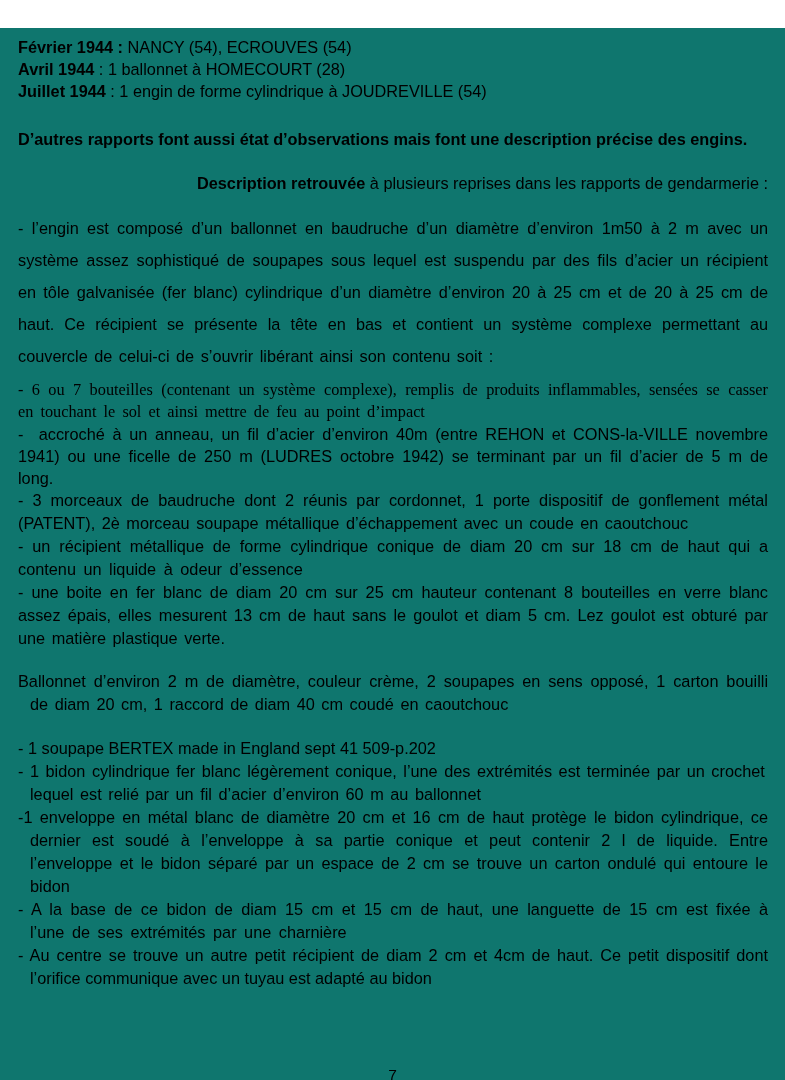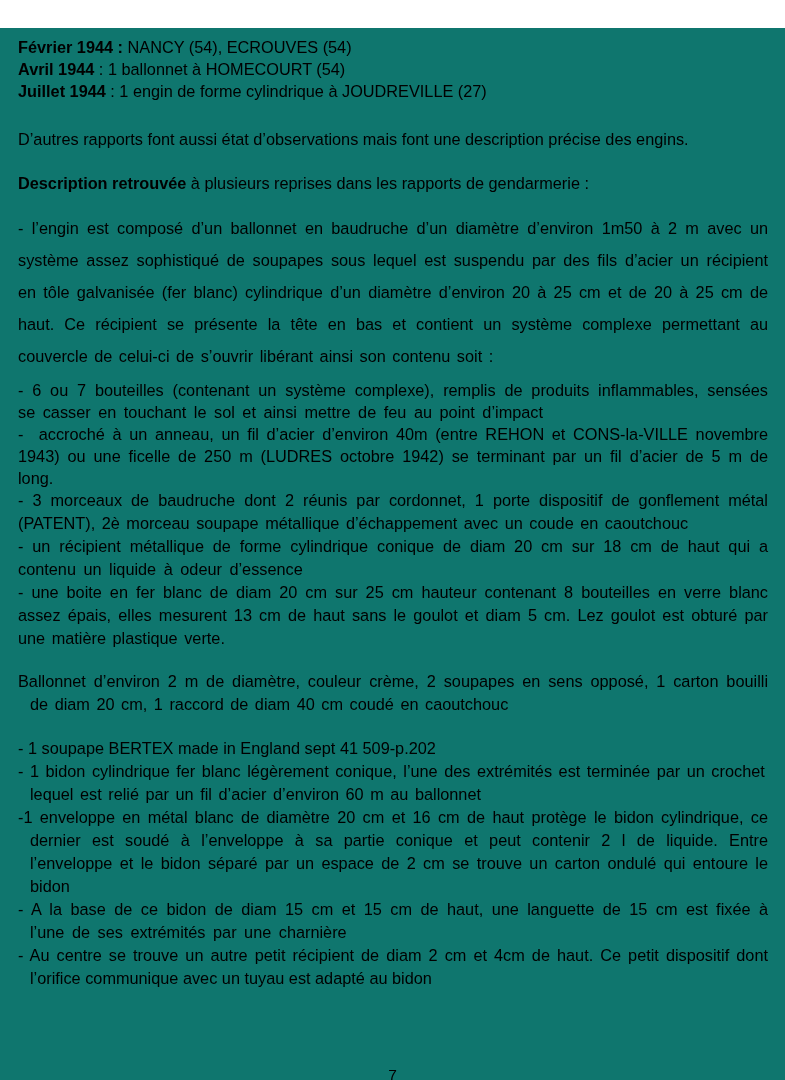--- a/index.html
+++ b/index.html
@@ -24,56 +24,56 @@
     strong { font-weight: bold; }
     .lh23 { line-height: 23px; }
     .lh26 { line-height: 32px; }
     .just { text-align: justify; word-spacing: 2px; }
     .ws0 { word-spacing: 0; }
     .ws2 { word-spacing: 2px; }
     .ws3 { word-spacing: 3px; }
     .ws6 { word-spacing: 6px; }
     .hang { padding-left: 12px; text-indent: -12px; }
     .pre { white-space: pre-wrap; }
-    .mt7  { margin-top: 7px; }
+    .mt7  { margin-top: 7px; font-family: Liberation Serif, serif; }
     .mt16 { margin-top: 16px; }
     .mt18 { margin-top: 18px; }
     .mt20 { margin-top: 20px; }
     .mt21 { margin-top: 21px; }
-    .mt22 { margin-top: 22px; }
-    .mt26 { margin-top: 26px; }
+    .mt22 { margin-top: 22px; text-align: right; }
+    .mt26 { margin-top: 26px; font-weight: bold; }
     .page-number {
       position: absolute;
       top: 1036px;
       left: 0;
       width: 100%;
       text-align: center;
       font-size: 15.5px;
       line-height: 22px;
     }
   </style>
 </head>
 <body>
 
 <div class="page">
 
   <section>
     <p><strong>Février 1944 :</strong><span> NANCY (54), ECROUVES (54)</span></p>
-    <p><strong>Avril 1944</strong><span> : 1 ballonnet à HOMECOURT (54)</span></p>
-    <p><strong>Juillet 1944</strong><span> : 1 engin de forme cylindrique à JOUDREVILLE (27)</span></p>
+    <p><strong>Avril 1944</strong><span> : 1 ballonnet à HOMECOURT (28)</span></p>
+    <p><strong>Juillet 1944</strong><span> : 1 engin de forme cylindrique à JOUDREVILLE (54)</span></p>
   </section>
 
   <p class="mt26">D’autres rapports font aussi état d’observations mais font une description précise des engins.</p>
 
   <p class="mt22"><strong>Description retrouvée</strong><span> à plusieurs reprises dans les rapports de gendarmerie :</span></p>
 
   <p class="just lh26 mt18">- l’engin est composé d’un ballonnet en baudruche d’un diamètre d’environ 1m50 à 2 m avec un système assez sophistiqué de soupapes sous lequel est suspendu par des fils d’acier un récipient en tôle galvanisée (fer blanc) cylindrique d’un diamètre d’environ 20 à 25 cm et de 20 à 25 cm de haut. Ce récipient se présente la tête en bas et contient un système complexe permettant au couvercle de celui-ci de s’ouvrir libérant ainsi son contenu soit :</p>
 
   <p class="just ws3 mt7">- 6 ou 7 bouteilles (contenant un système complexe), remplis de produits inflammables, sensées se casser en touchant le sol et ainsi mettre de feu au point d’impact</p>
-  <p class="just pre">-  accroché à un anneau, un fil d’acier d’environ 40m (entre REHON et CONS-la-VILLE novembre 1943) ou une ficelle de 250 m (LUDRES octobre 1942) se terminant par un fil d’acier de 5 m de long.</p>
+  <p class="just pre">-  accroché à un anneau, un fil d’acier d’environ 40m (entre REHON et CONS-la-VILLE novembre 1941) ou une ficelle de 250 m (LUDRES octobre 1942) se terminant par un fil d’acier de 5 m de long.</p>
 
 
   <p class="just lh23">- 3 morceaux de baudruche dont 2 réunis par cordonnet, 1 porte dispositif de gonflement métal (PATENT), 2è morceau soupape métallique d’échappement avec un coude en caoutchouc</p>
   <p class="just ws3 lh23">- un récipient métallique de forme cylindrique conique de diam 20 cm sur 18 cm de haut qui a contenu un liquide à odeur d’essence</p>
   <p class="just lh23">- une boite en fer blanc de diam 20 cm sur 25 cm hauteur contenant 8 bouteilles en verre blanc assez épais, elles mesurent 13 cm de haut sans le goulot et diam 5 cm. Lez goulot est obturé par une matière plastique verte.</p>
 
 
   <p class="just lh23 hang mt20">Ballonnet d’environ 2 m de diamètre, couleur crème, 2 soupapes en sens opposé, 1 carton bouilli de diam 20 cm, 1 raccord de diam 40 cm coudé en caoutchouc</p>
 
   <section class="mt21">

